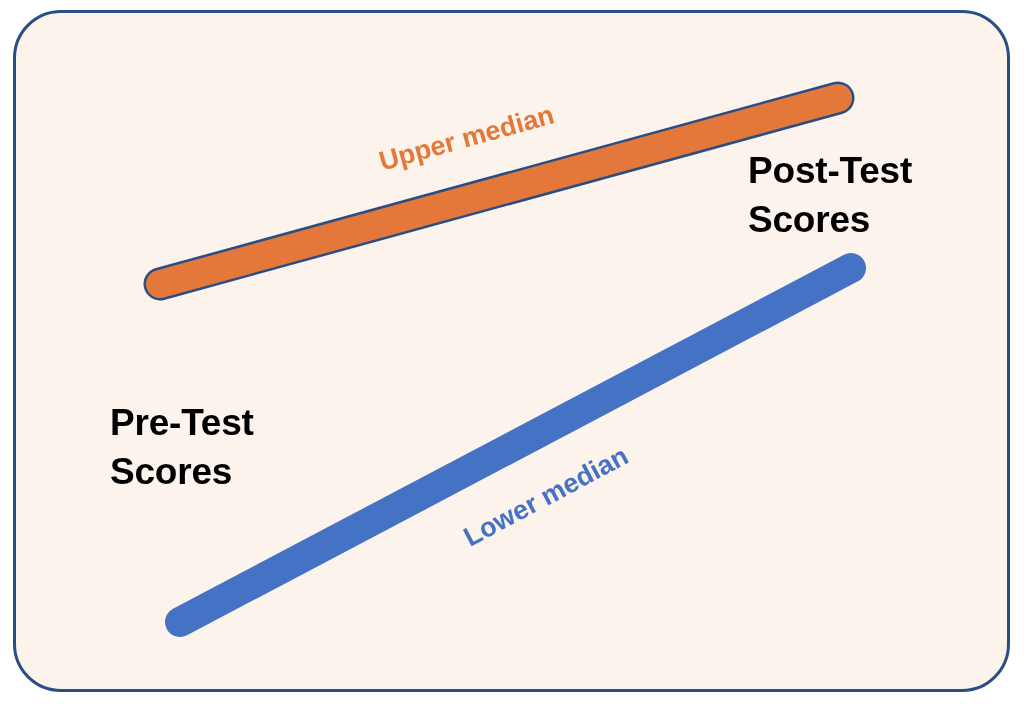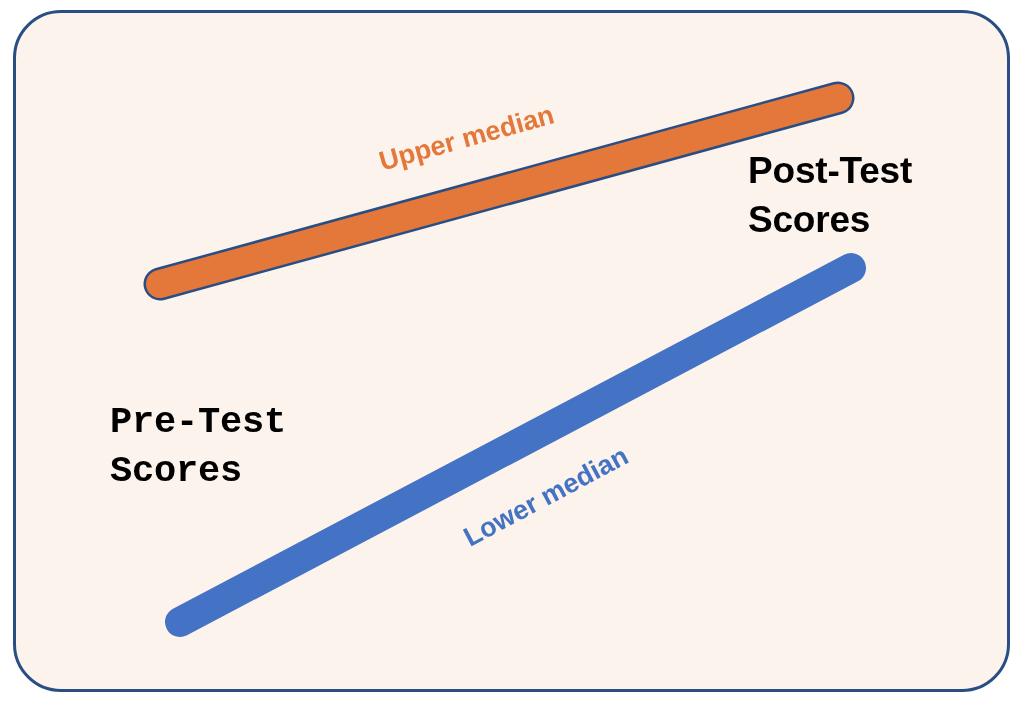--- a/index.html
+++ b/index.html
@@ -49,21 +49,21 @@
   .block-label {
     position: absolute;
     font-family: "Liberation Sans", sans-serif;
     font-weight: bold;
     font-size: 37px;
     line-height: 1.33;
     color: #000000;
     letter-spacing: -0.2px;
     white-space: nowrap;
   }
-  #pre-test-label  { left: 110px; top: 398px; font-family: Liberation Mono, monospace; }
+  #pre-test-label  { left: 110px; top: 398px; }
   #post-test-label { left: 748px; top: 146px; }
 
   
   .median-label {
     position: absolute;
     font-family: "Liberation Sans", sans-serif;
     font-weight: bold;
     font-size: 27px;
     white-space: nowrap;
     transform-origin: left center;

